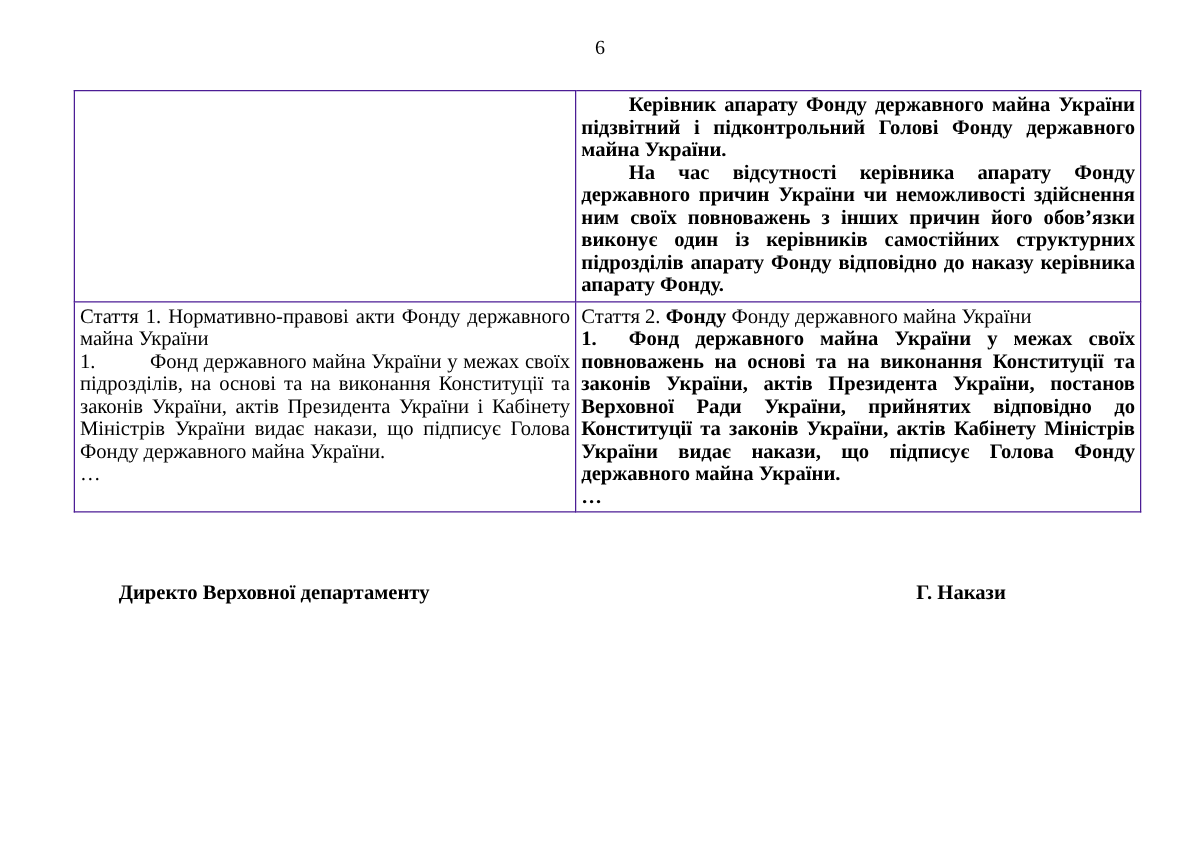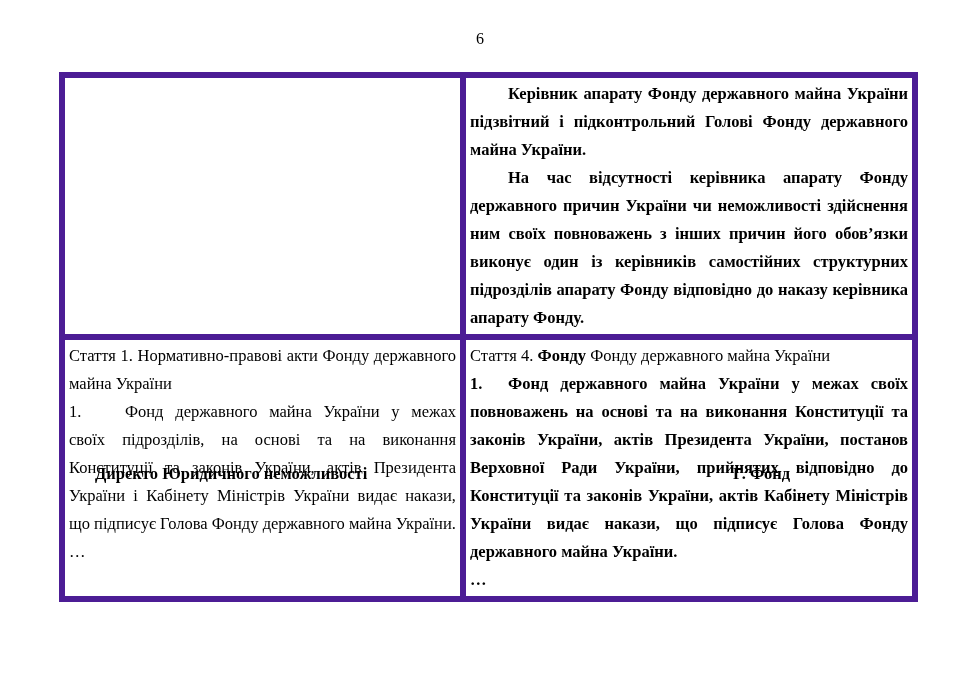--- a/index.html
+++ b/index.html
@@ -20,25 +20,25 @@
   }
   table.compare {
     position: absolute;
     top: 72px;
     left: 59px;
     width: 853px;
     border-collapse: collapse;
     table-layout: fixed;
   }
   table.compare td {
-    border: 6px solid #4c1d95;
+    border: 1px solid #4c1d95;
     vertical-align: top;
     padding: 2px 4px 2px 4px;
     font-size: 16.5px;
-    line-height: 28px;
+    line-height: 18px;
     text-align: justify;
     margin-left: 14px;
   }
   td.col-left  { width: 401px; }
   td.col-right { width: 452px; }
   tr.row1 td { height: 169px; }
   tr.row2 td { height: 168px; }
   .bold { font-weight: bold; }
   p.para { text-indent: 38px; margin: 0; }
   p.item { margin: 0; }
@@ -76,23 +76,23 @@
       <p class="para">На час відсутності керівника апарату Фонду державного причин України чи неможливості здійснення ним своїх повноважень з інших причин його обов’язки виконує один із керівників самостійних структурних підрозділів апарату Фонду відповідно до наказу керівника апарату Фонду.</p>
     </td>
   </tr>
   <tr class="row2">
     <td class="col-left">
       <p class="heading">Стаття 1. Нормативно-правові акти Фонду державного майна України</p>
       <p class="item"><span class="num num-wide">1.</span><span>Фонд державного майна України у межах своїх підрозділів, на основі та на виконання Конституції та законів України, актів Президента України і Кабінету Міністрів України видає накази, що підписує Голова Фонду державного майна України.</span></p>
       <p class="ellipsis-line">…</p>
     </td>
     <td class="col-right">
-      <p class="heading"><span>Стаття 4. </span><span class="bold">Фонду</span><span> Фонду державного майна України</span></p>
+      <p class="heading"><span>Стаття 2. </span><span class="bold">Фонду</span><span> Фонду державного майна України</span></p>
       <p class="item bold"><span class="num num-narrow">1.</span><span>Фонд державного майна України у межах своїх повноважень на основі та на виконання Конституції та законів України, актів Президента України, постанов Верховної Ради України, прийнятих відповідно до Конституції та законів України, актів Кабінету Міністрів України видає накази, що підписує Голова Фонду державного майна України.</span></p>
       <p class="ellipsis-line bold">…</p>
     </td>
   </tr>
 </tbody>
   </table>
 
-<div class="footer-title">Директо Юридичного неможливості</div>
+<div class="footer-title">Директо Верховної департаменту</div>
 
-<div class="footer-name">Г. Фонд</div>
+<div class="footer-name">Г. Накази</div>
 
 </body></html>

